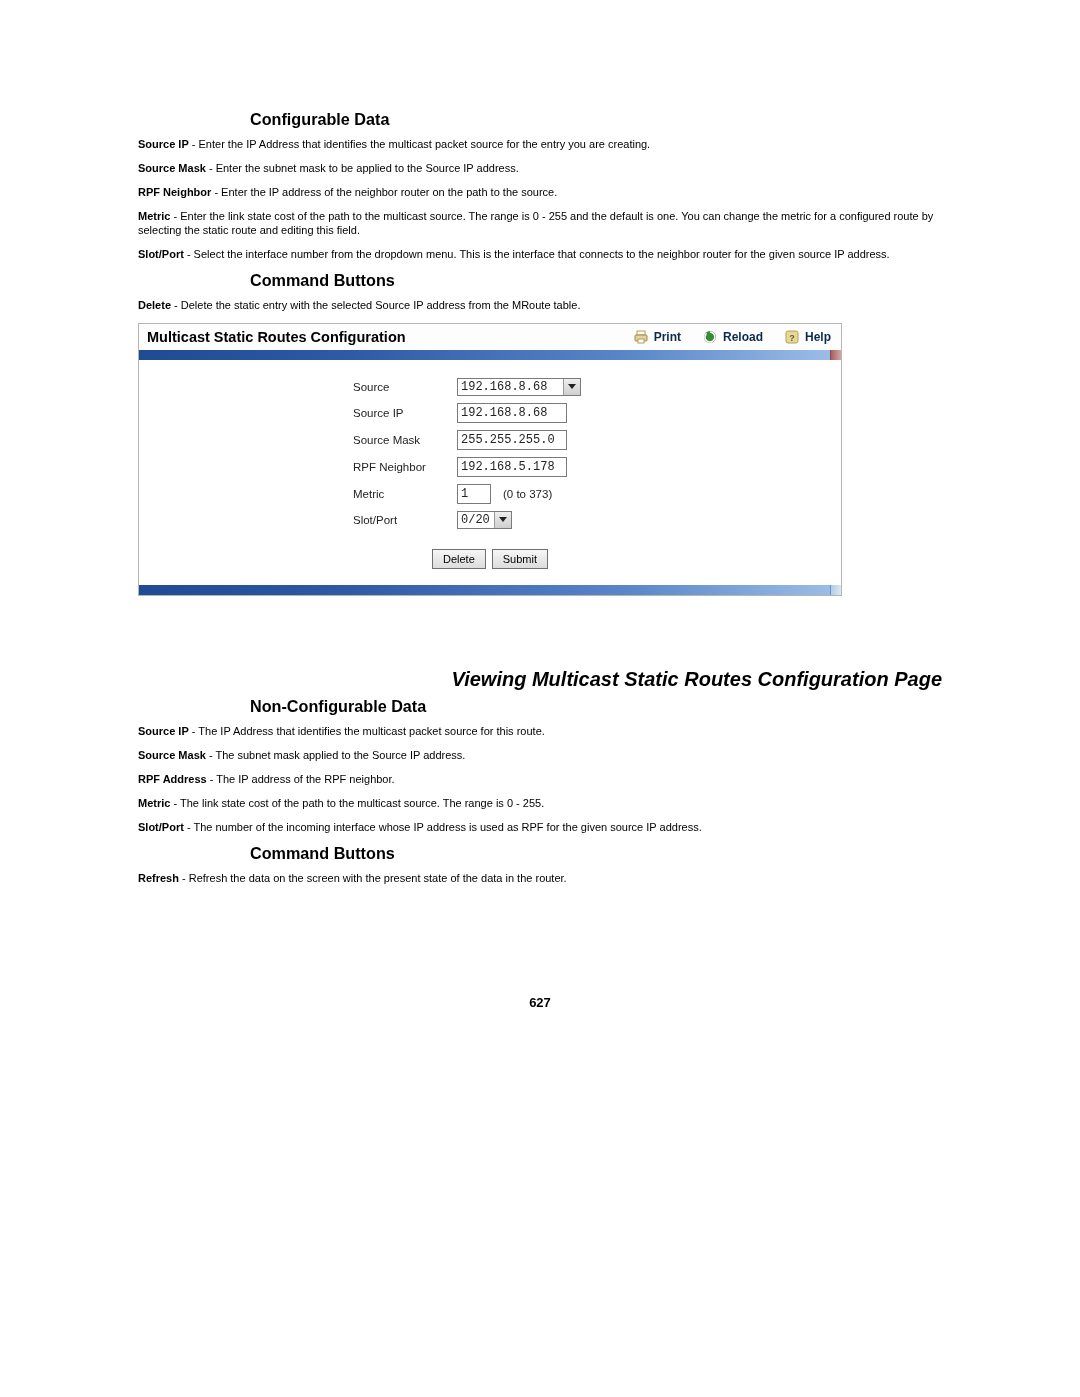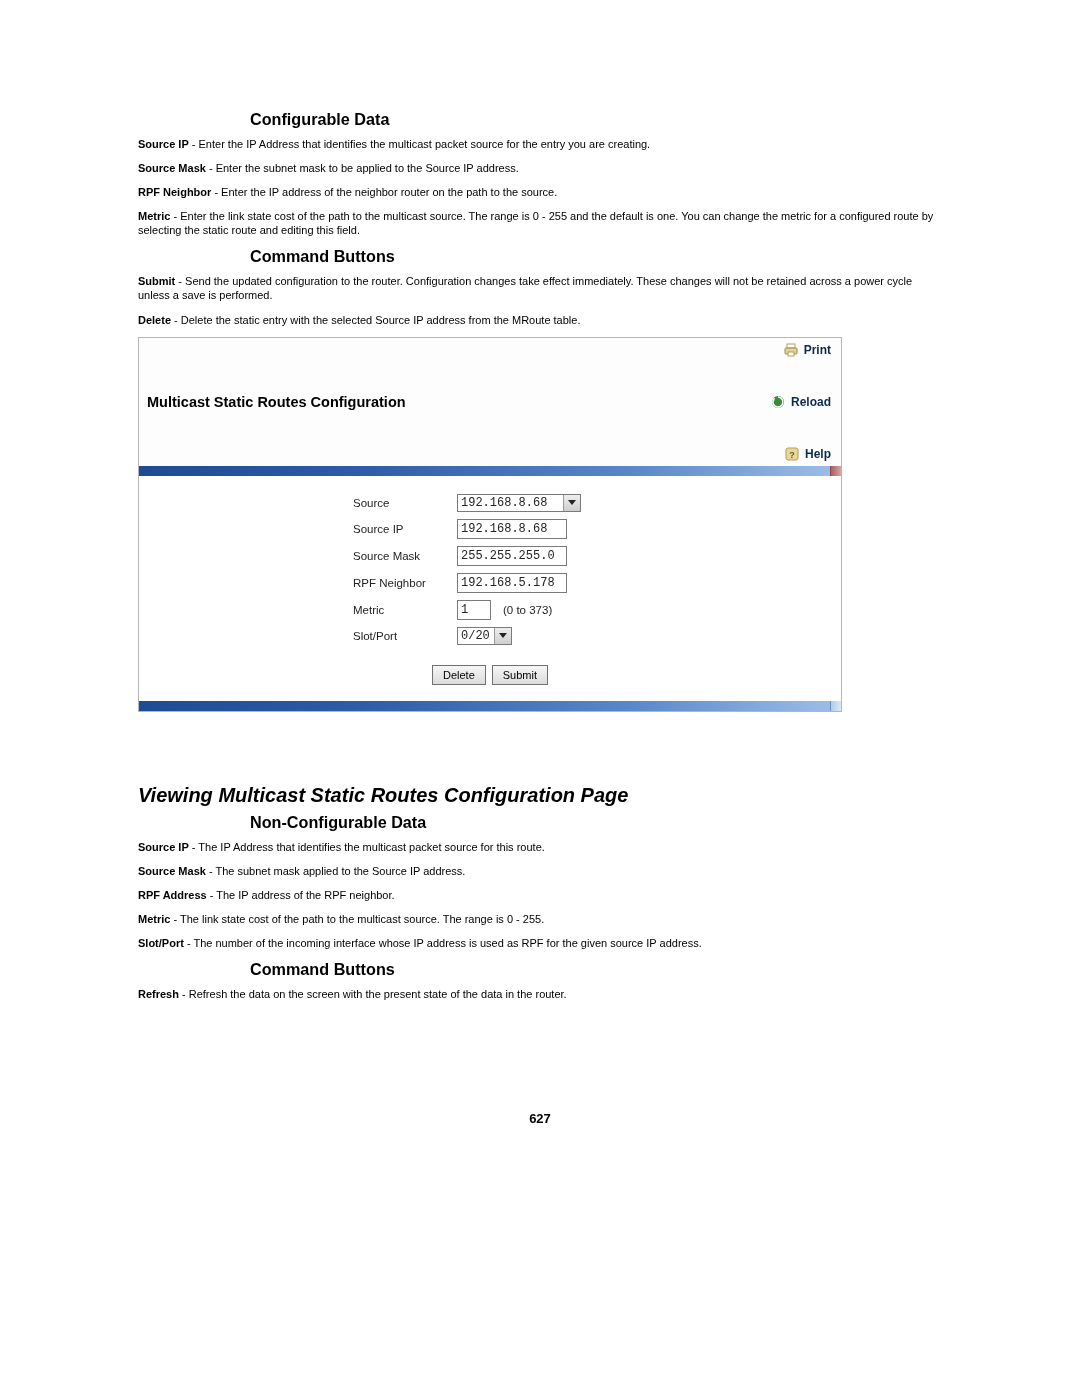--- a/index.html
+++ b/index.html
@@ -27,20 +27,21 @@
     margin: 0 0 10px 0;
   }
   .body-p .term {
     font-weight: bold;
   }
   .italic-h {
     font-style: italic;
     font-weight: bold;
     font-size: 20px;
     margin: 72px 0 6px 0;
+    text-align: right;
   }
 
   
   .panel-wrap {
     margin-top: 8px;
     margin-bottom: 14px;
     border: 1px solid #b5b5b5;
     box-sizing: border-box;
     width: 704px;
     background: #fff;
@@ -55,27 +56,26 @@
   .panel-title {
     color: #000000;
     font-family: Verdana, Tahoma, sans-serif;
     font-size: 14.5px;
     font-weight: bold;
     flex: 1;
     white-space: nowrap;
   }
   .toolbar {
     display: flex;
-    gap: 38px;
+    gap: 22px;
     align-items: flex-end;
     font-family: Verdana, Tahoma, sans-serif;
     font-size: 12px;
     font-weight: bold;
     color: #0c2a4d;
-    flex-direction: column;
   }
   .tool-item {
     display: inline-flex;
     align-items: center;
     gap: 4px;
     cursor: default;
   }
   .icon {
     display: inline-block;
     width: 16px;
@@ -198,23 +198,23 @@
 </head>
 <body>
 
 <div class="page">
 
   <span class="heading-centered">Configurable Data</span>
   <p class="body-p"><span class="term">Source IP</span><span> - Enter the IP Address that identifies the multicast packet source for the entry you are creating.</span></p>
   <p class="body-p"><span class="term">Source Mask</span><span> - Enter the subnet mask to be applied to the Source IP address.</span></p>
   <p class="body-p"><span class="term">RPF Neighbor</span><span> - Enter the IP address of the neighbor router on the path to the source.</span></p>
   <p class="body-p"><span class="term">Metric</span><span> - Enter the link state cost of the path to the multicast source. The range is 0 - 255 and the default is one. You can change the metric for a configured route by selecting the static route and editing this field.</span></p>
+  <p class="body-p"><span class="term">Slot/Port</span><span> - Select the interface number from the dropdown menu. This is the interface that connects to the neighbor router for the given source IP address.</span></p>
 
   <span class="heading-centered">Command Buttons</span>
-  <p class="body-p"><span class="term">Submit</span><span> - Send the updated configuration to the router. Configuration changes take effect immediately. These changes will not be retained across a power cycle unless a save is performed.</span></p>
   <p class="body-p"><span class="term">Delete</span><span> - Delete the static entry with the selected Source IP address from the MRoute table.</span></p>
 
   <div class="panel-wrap">
     <div class="panel-title-row">
       <span class="panel-title">Multicast Static Routes Configuration</span>
       <span class="toolbar">
         <span class="tool-item">
           <span class="icon">
             <svg width="16" height="14" viewBox="0 0 16 14">
               <rect x="3" y="1" width="8" height="4" fill="#fff" stroke="#b89d52" stroke-width="1"></rect>

